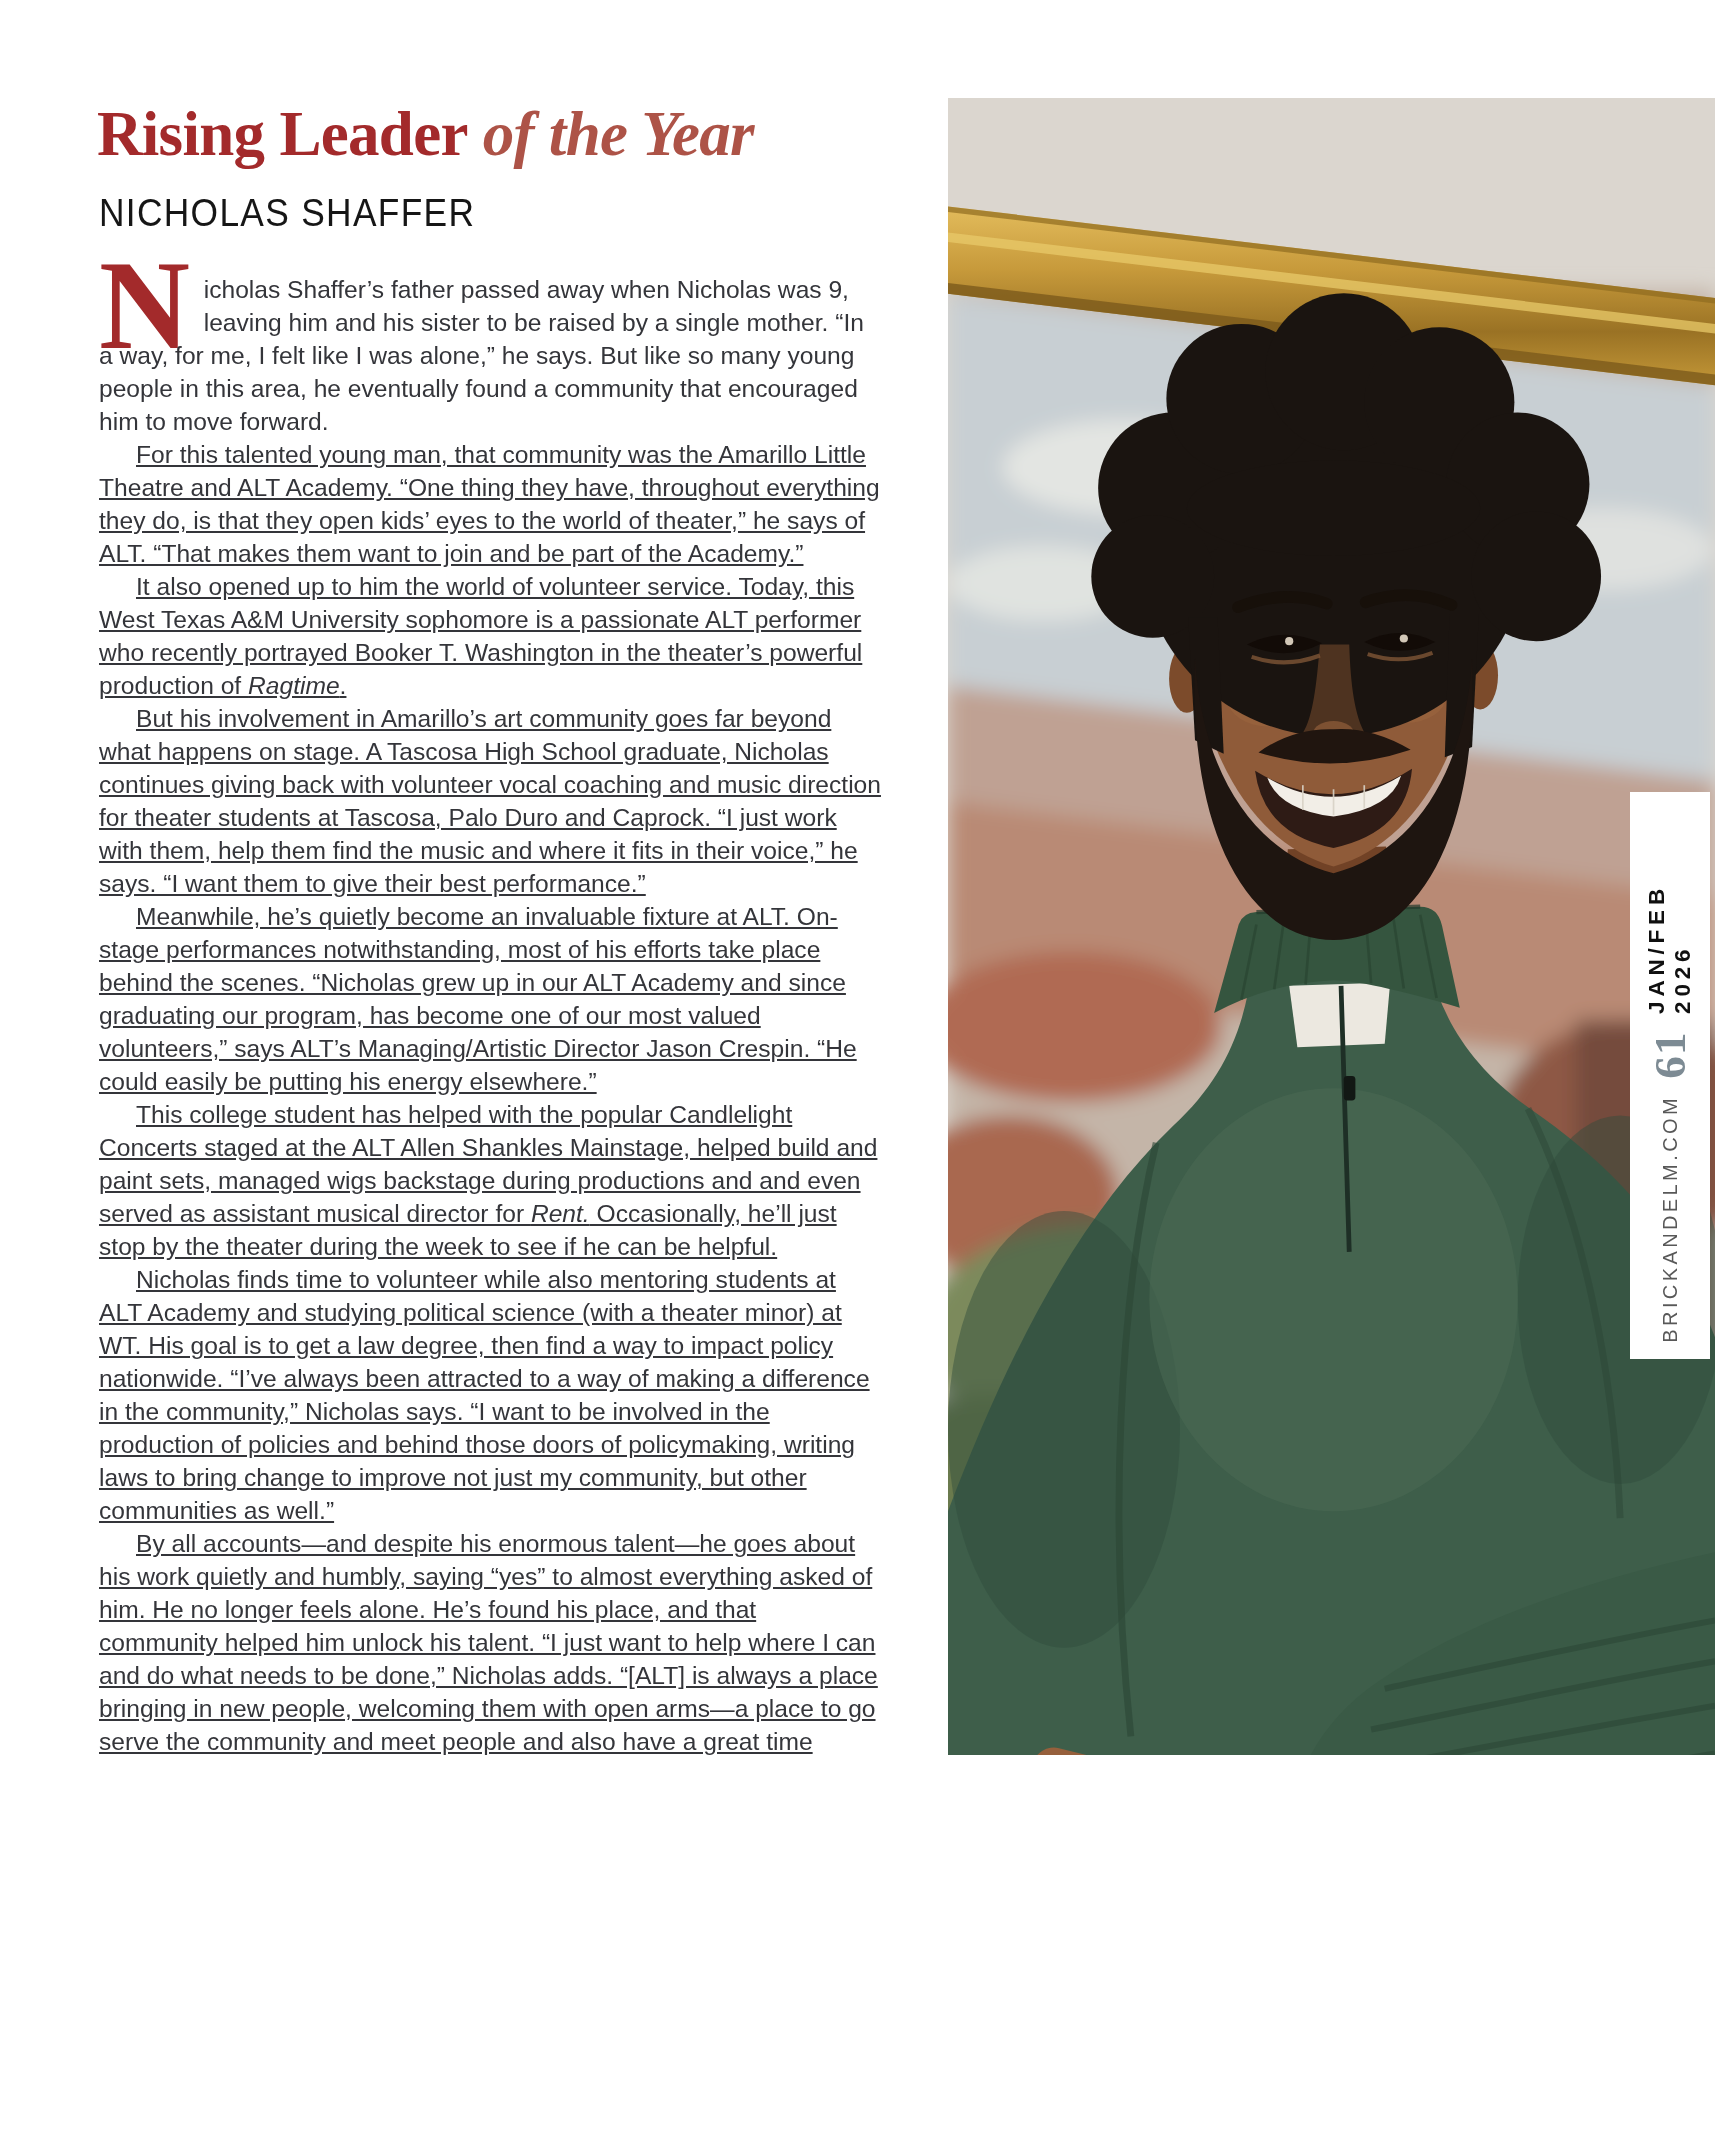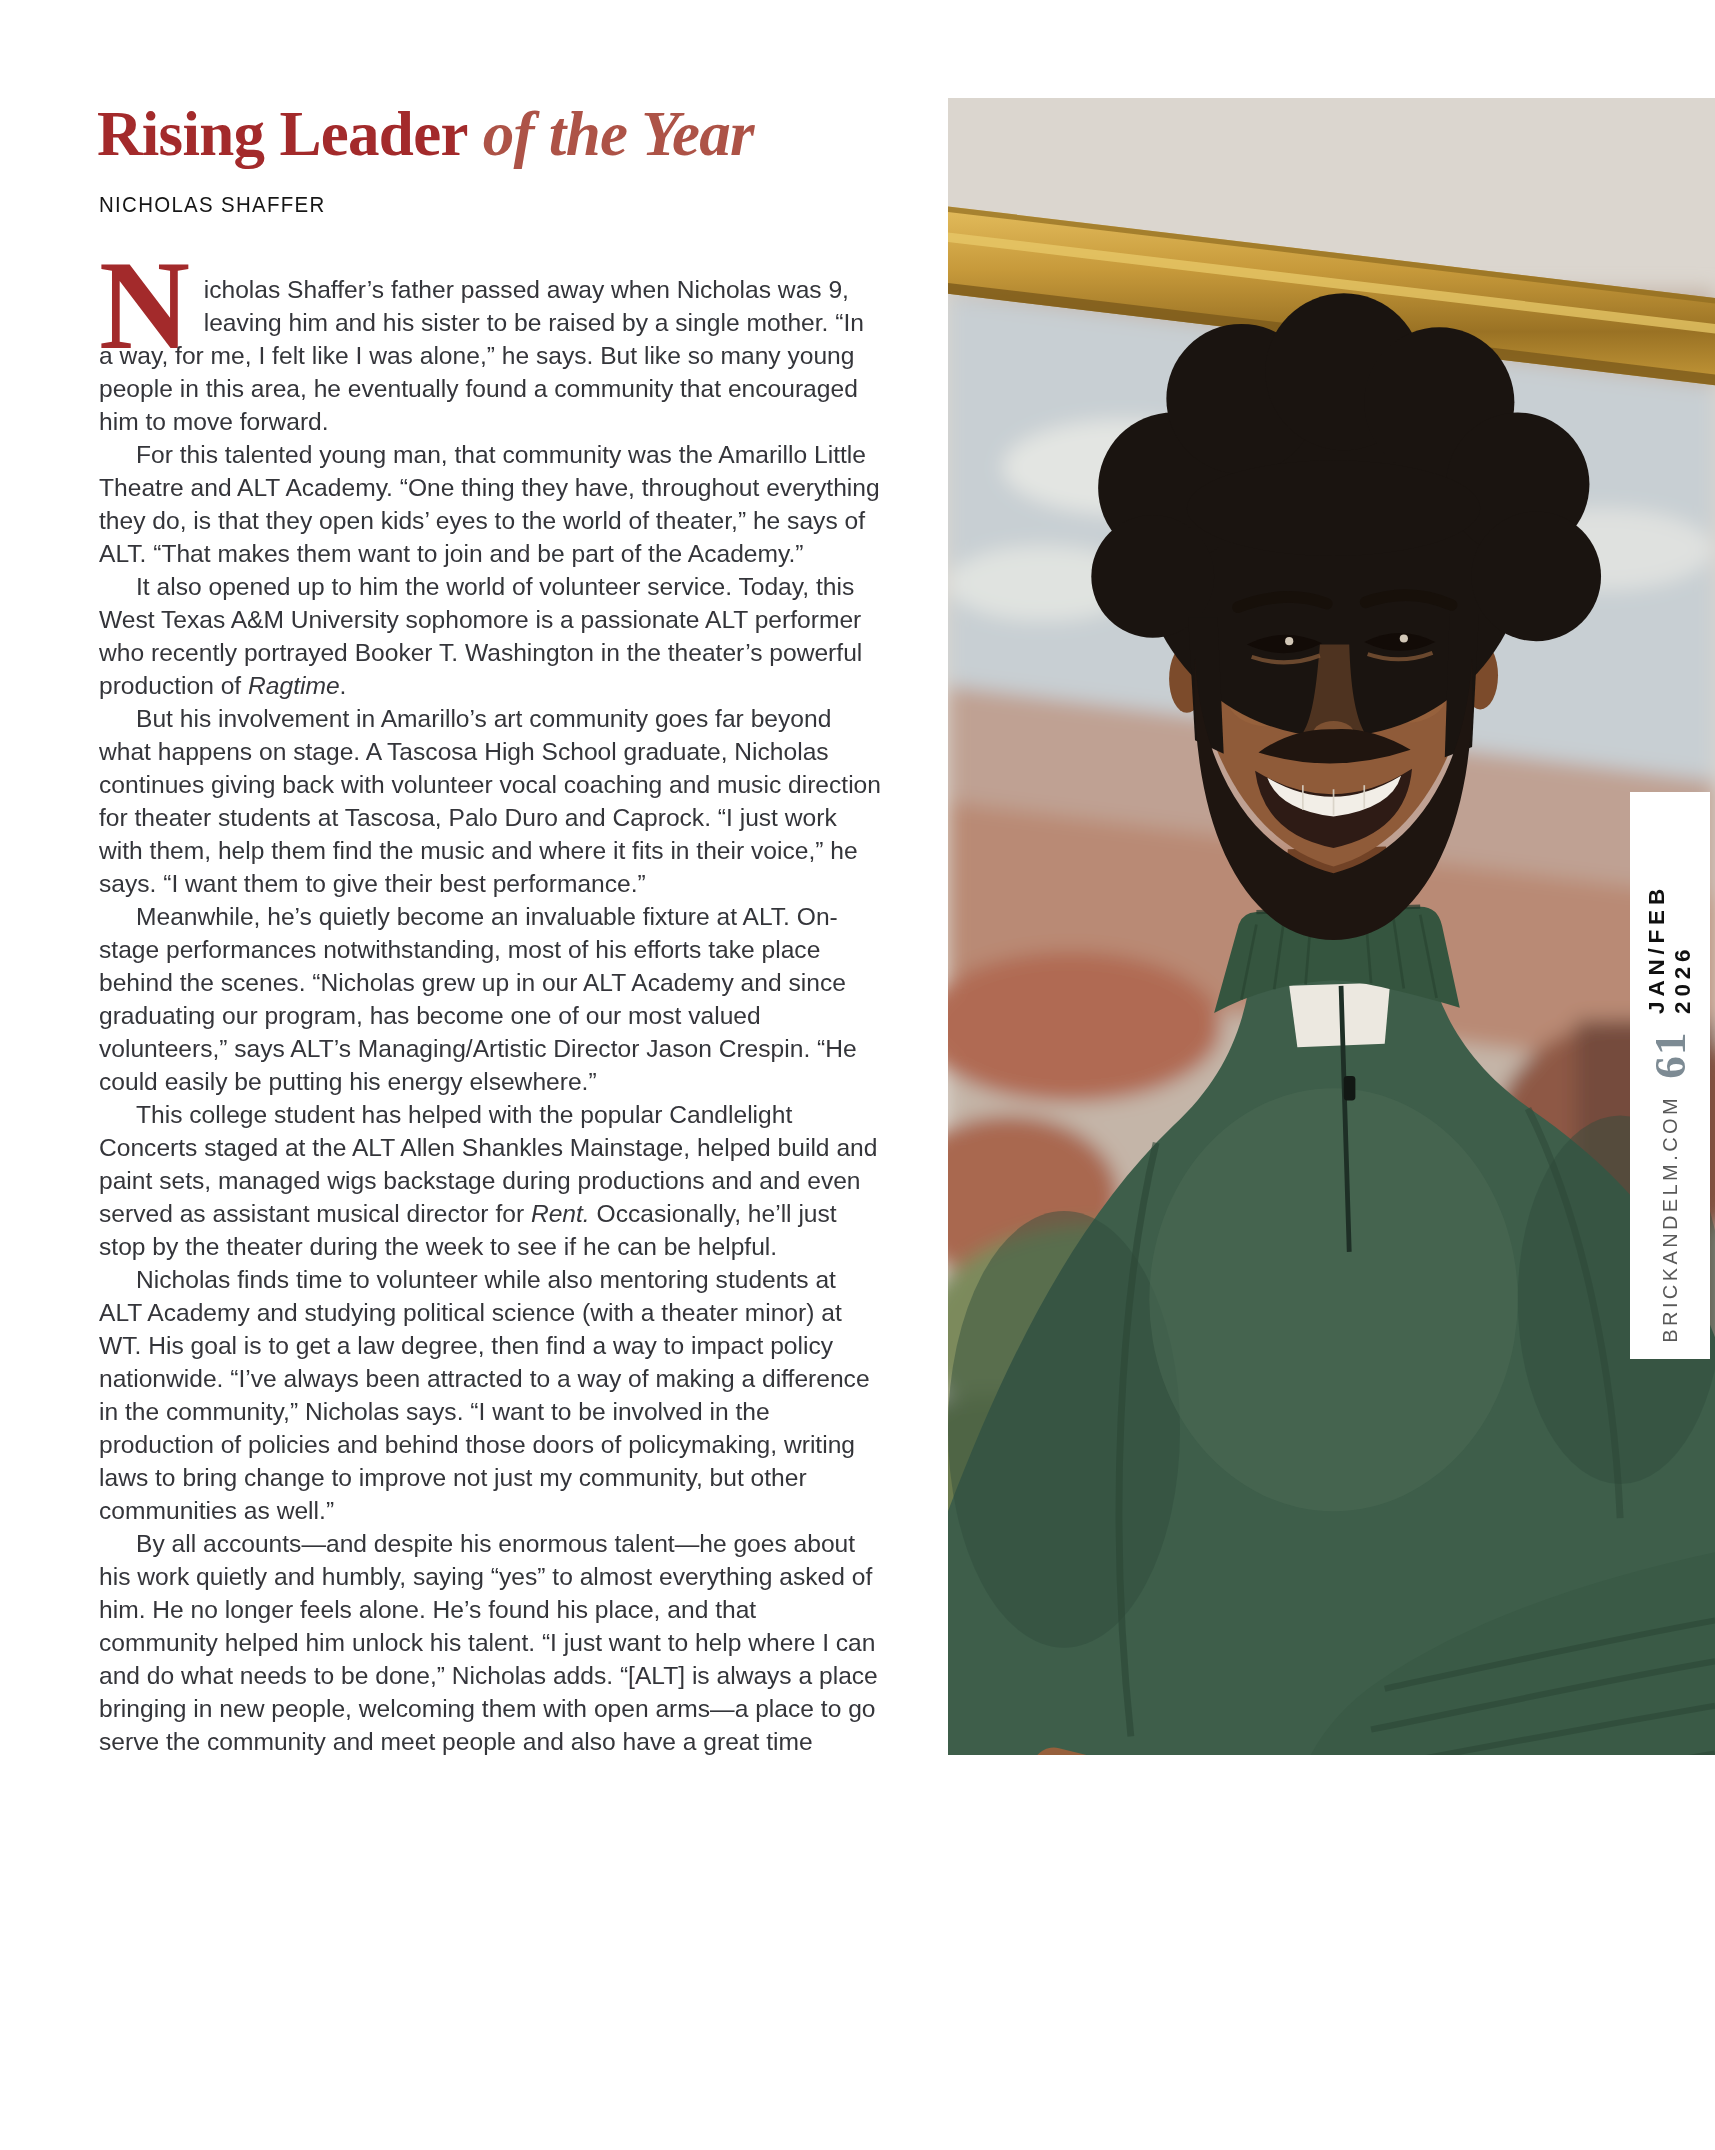--- a/index.html
+++ b/index.html
@@ -14,32 +14,32 @@
   .headline{
     position:absolute;left:97px;top:101px;
     margin:0;white-space:nowrap;
     font-family:"Liberation Serif","DejaVu Serif",serif;
     font-size:63px;font-weight:700;letter-spacing:-0.7px;
     color:#A32A2B;line-height:1.05;
   }
   .headline .ital{font-style:italic;color:#AD5347;}
   .subtitle{
     position:absolute;left:99px;top:193px;
-    font-size:22px;font-weight:400;color:#161616;
+    font-size:38px;font-weight:400;color:#161616;
     letter-spacing:1.4px;line-height:1.1;
   }
   .subtitle-inner{display:inline-block;transform:scaleX(.93);transform-origin:0 50%;}
   
   .article{
     position:absolute;left:99px;top:273px;width:782px;
     font-size:24.6px;line-height:33px;color:#34353A;
     font-weight:400;text-align:left;
   }
   .article p{margin:0;}
-  .article p.indent{text-indent:37px;}
+  .article p.indent{text-indent:37px;text-decoration:underline;}
   .article .italic{font-style:italic;margin-top:44px;}
   .drop-cap{
     float:left;
     font-family:"Liberation Serif","DejaVu Serif",serif;
     font-weight:700;color:#A32A2B;
     font-size:126px;line-height:66px;
     margin:0 13.7px 0 0;
   }
   
   .photo{

